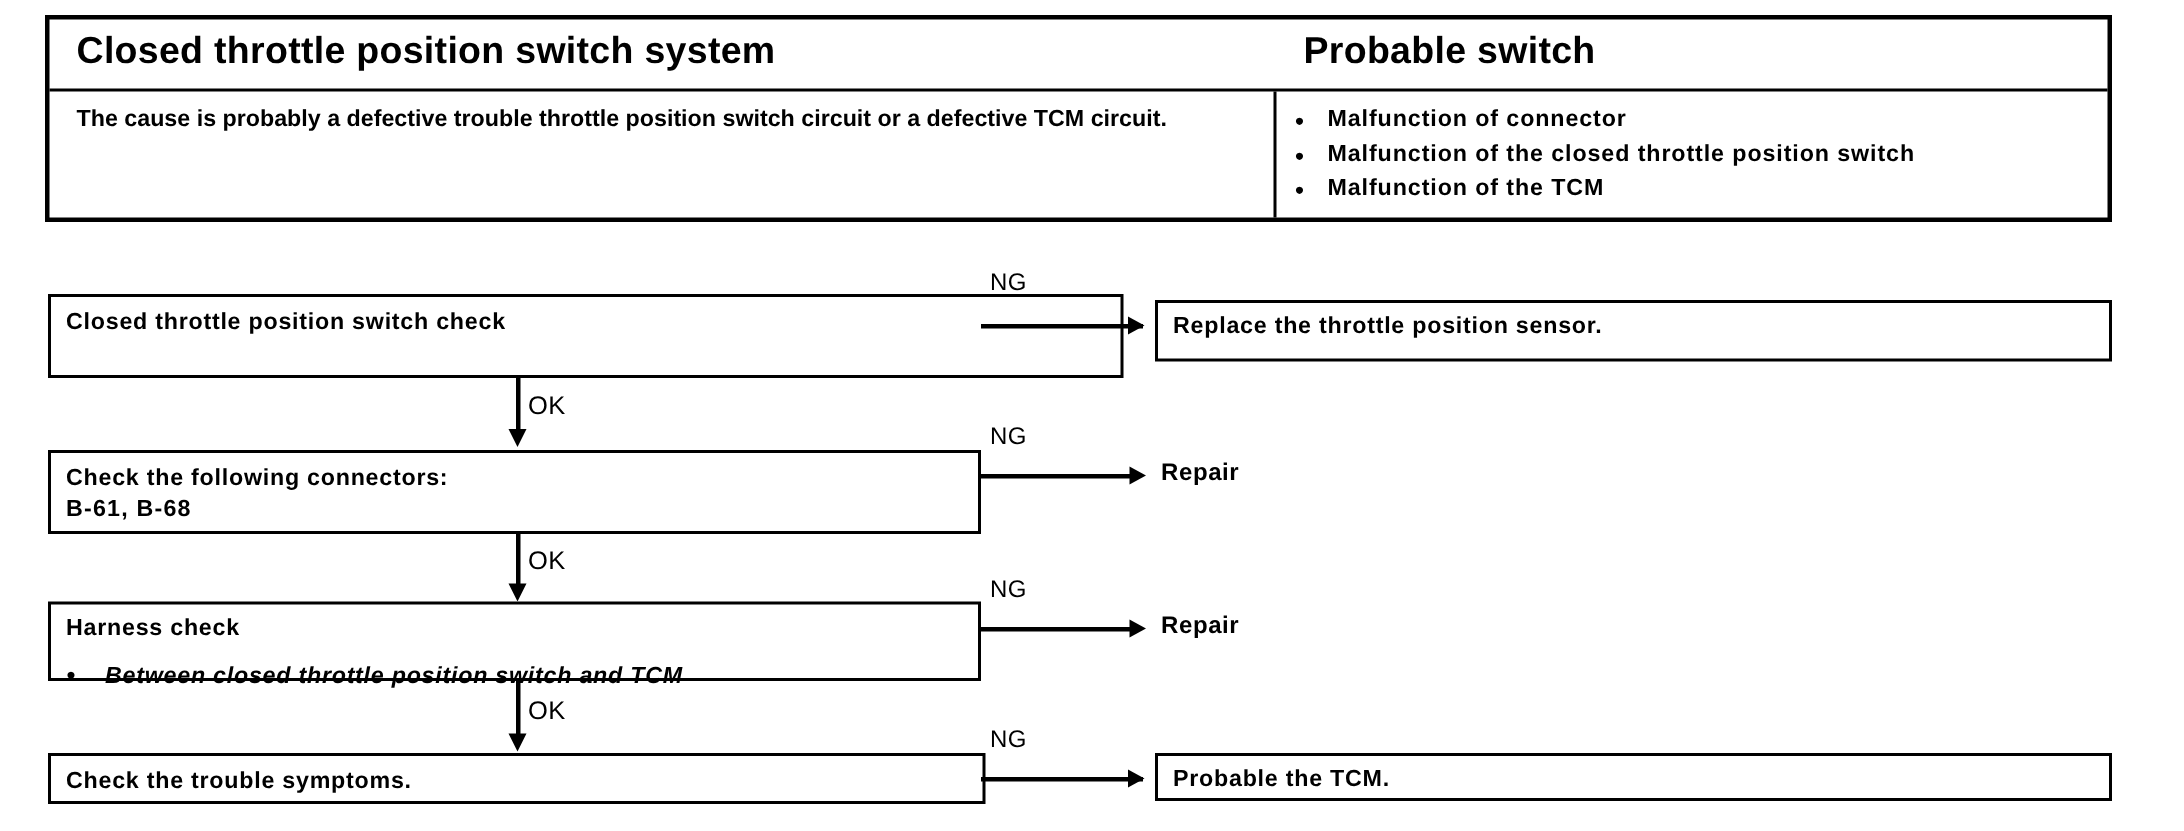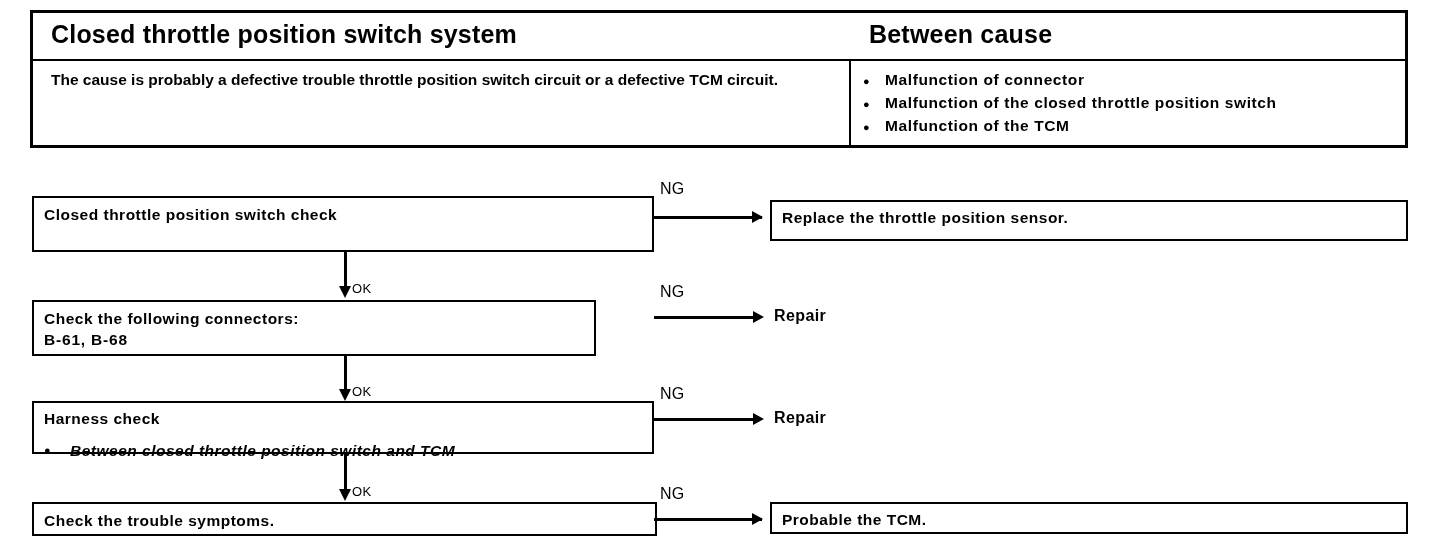--- a/index.html
+++ b/index.html
@@ -129,21 +129,21 @@
     font-weight: bold;
     letter-spacing: 0.4px;
   }
 
   .edge-label {
     position: absolute;
     font-size: 16px;
     font-weight: normal;
     letter-spacing: 0.3px;
   }
-  .edge-label.ok { font-size: 13px; margin-top: 20px; }
+  .edge-label.ok { font-size: 17px; }
 
   .hline {
     position: absolute;
     height: 2.5px;
     background: #000;
   }
   .vline {
     position: absolute;
     width: 2.5px;
     background: #000;
@@ -163,21 +163,21 @@
     border-top: 12px solid #000;
   }
 </style>
 </head>
 <body>
 
 <div class="summary-table">
 
   <div class="table-header-row">
     <div class="col-left head-cell">Closed throttle position switch system</div>
-    <div class="col-right head-cell">Between cause</div>
+    <div class="col-right head-cell">Probable switch</div>
   </div>
 
   <div class="table-body-row">
     <div class="col-left body-cell-left">The cause is probably a defective trouble throttle position switch circuit or a defective TCM circuit.</div>
 
     <div class="col-right body-cell-right">
       <div class="bullet-line">
         <span class="bullet-dot"></span>
         <span class="bullet-text">Malfunction of connector</span>
       </div>
@@ -188,37 +188,37 @@
       <div class="bullet-line">
         <span class="bullet-dot"></span>
         <span class="bullet-text">Malfunction of the TCM</span>
       </div>
     </div>
   </div>
 </div>
 
 <div class="flow">
 
-  <div class="fbox" style="left:32px; top:196px; width:622px; height:56px;">
+  <div class="fbox" style="left:32px; top:196px; width:717px; height:56px;">
     <div>Closed throttle position switch check</div>
   </div>
 
   <div class="hline" style="left:654px; top:216px; width:108px;"></div>
   <div class="arrow-right" style="left:752px; top:211px;"></div>
   <div class="edge-label" style="left:660px; top:180px;">NG</div>
 
   <div class="result-box" style="left:770px; top:200px; width:638px; height:41px;">
     <span>Replace the throttle position sensor.</span>
   </div>
 
   <div class="vline" style="left:344px; top:252px; height:36px;"></div>
   <div class="arrow-down" style="left:339px; top:286px;"></div>
   <div class="edge-label ok" style="left:352px; top:261px;">OK</div>
 
-  <div class="fbox" style="left:32px; top:300px; width:564px; height:56px;">
+  <div class="fbox" style="left:32px; top:300px; width:622px; height:56px;">
     <div>Check the following connectors:</div>
     <div class="line2">B-61, B-68</div>
   </div>
 
   <div class="hline" style="left:654px; top:316px; width:102px;"></div>
   <div class="arrow-right" style="left:753px; top:311px;"></div>
   <div class="edge-label" style="left:660px; top:283px;">NG</div>
   <div class="repair-label" style="left:774px; top:307px;">Repair</div>
 
   <div class="vline" style="left:344px; top:356px; height:36px;"></div>

